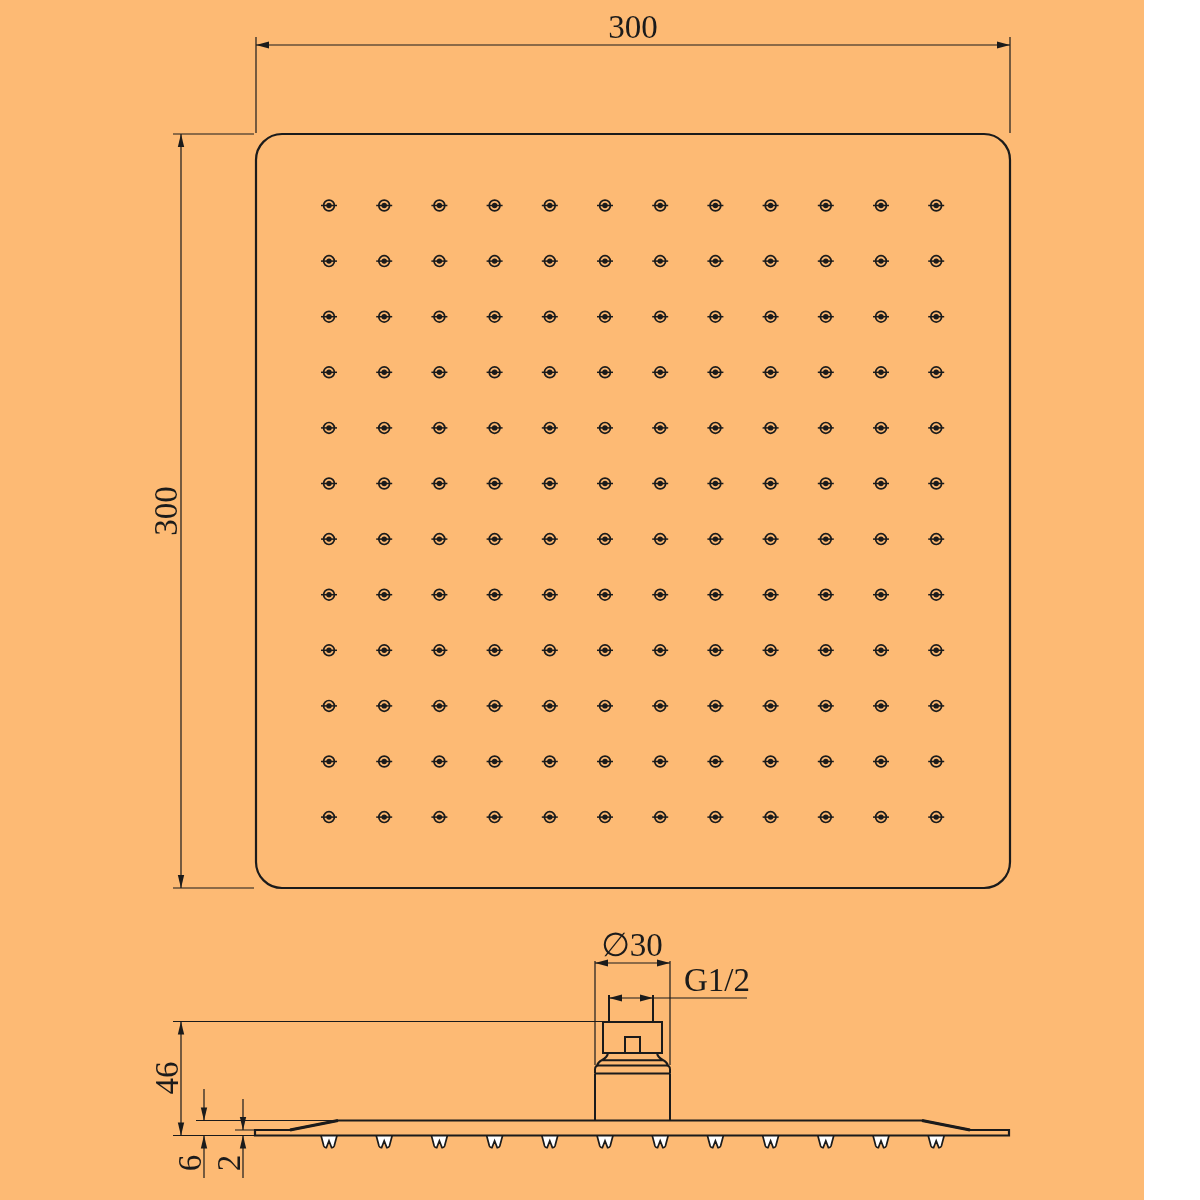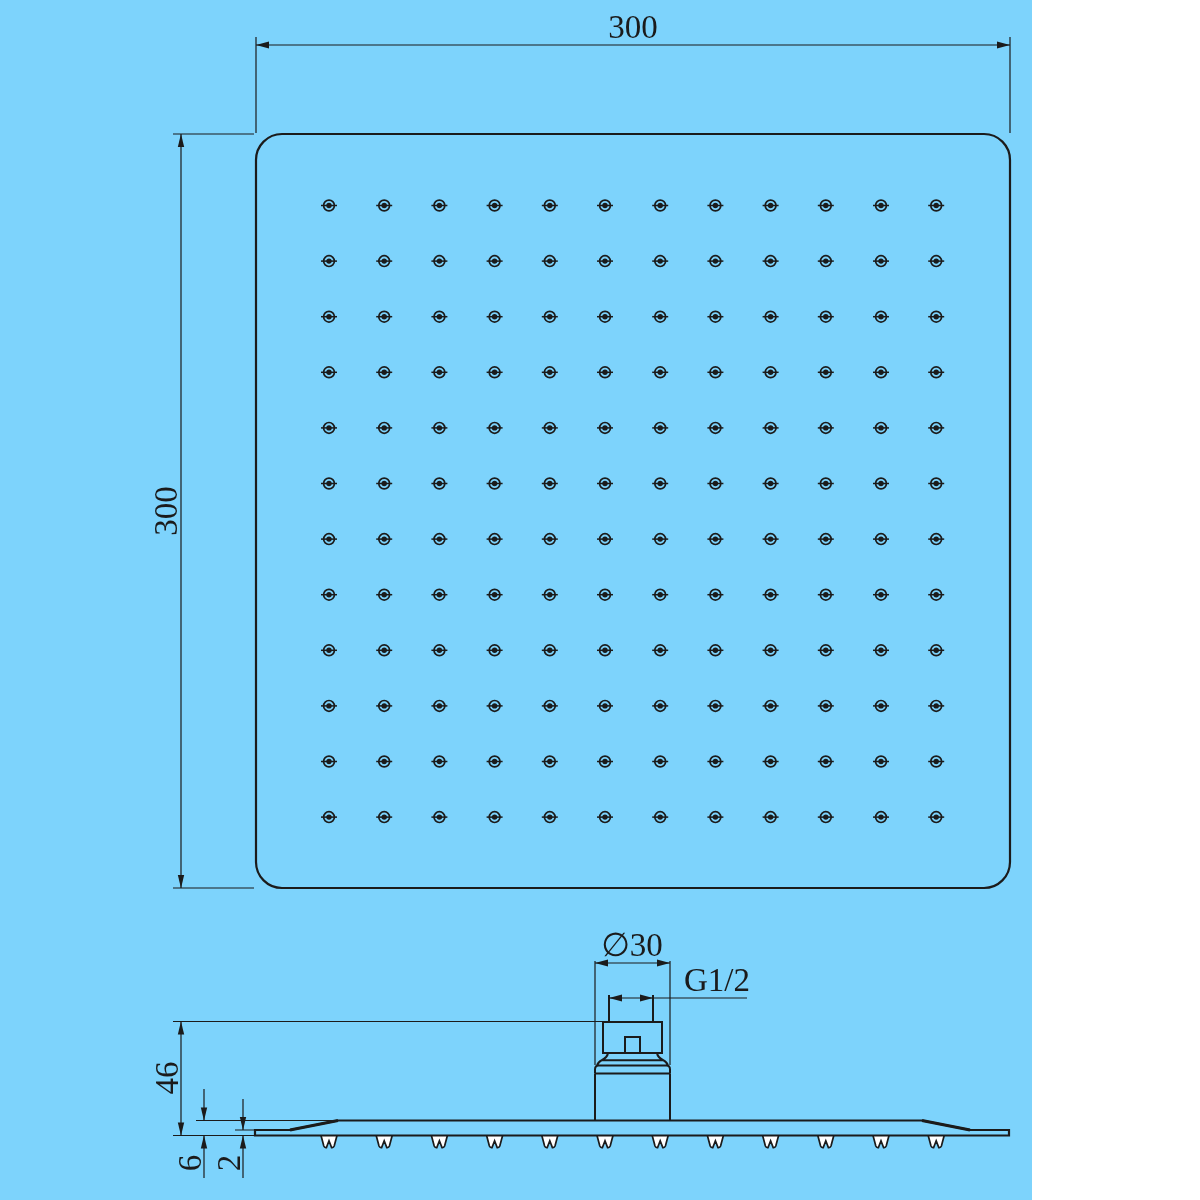--- a/index.html
+++ b/index.html
@@ -1,16 +1,16 @@
 <!DOCTYPE html>
 <html><head>
 <meta charset="utf-8">
 <style>
   html,body{margin:0;padding:0;background:#ffffff;}
-  .stage{width:1032px;height:1200px;background:#7dd3fc;position:relative;overflow:hidden;}
+  .stage{width:1144px;height:1200px;background:#fdba74;position:relative;overflow:hidden;}
   svg{display:block;}
   .ln  {stroke:#1b1b1b;stroke-width:2.2;fill:none;stroke-linecap:butt;}
   .ln-bold{stroke:#1b1b1b;stroke-width:3.2;fill:none;}
   .ln-med {stroke:#1b1b1b;stroke-width:2;fill:none;}
   .dim {stroke:#1b1b1b;stroke-width:1.2;fill:none;}
   .arr {fill:#1b1b1b;stroke:none;}
   .dimtext{fill:#1b1b1b;font-family:"Liberation Serif","DejaVu Serif",serif;font-size:33px;}
   .nozzle-ring{stroke:#1b1b1b;stroke-width:1.7;fill:none;}
   .nozzle-center{fill:#1b1b1b;stroke:none;}
   .nozzle-tick{stroke:#1b1b1b;stroke-width:1.5;fill:none;}

